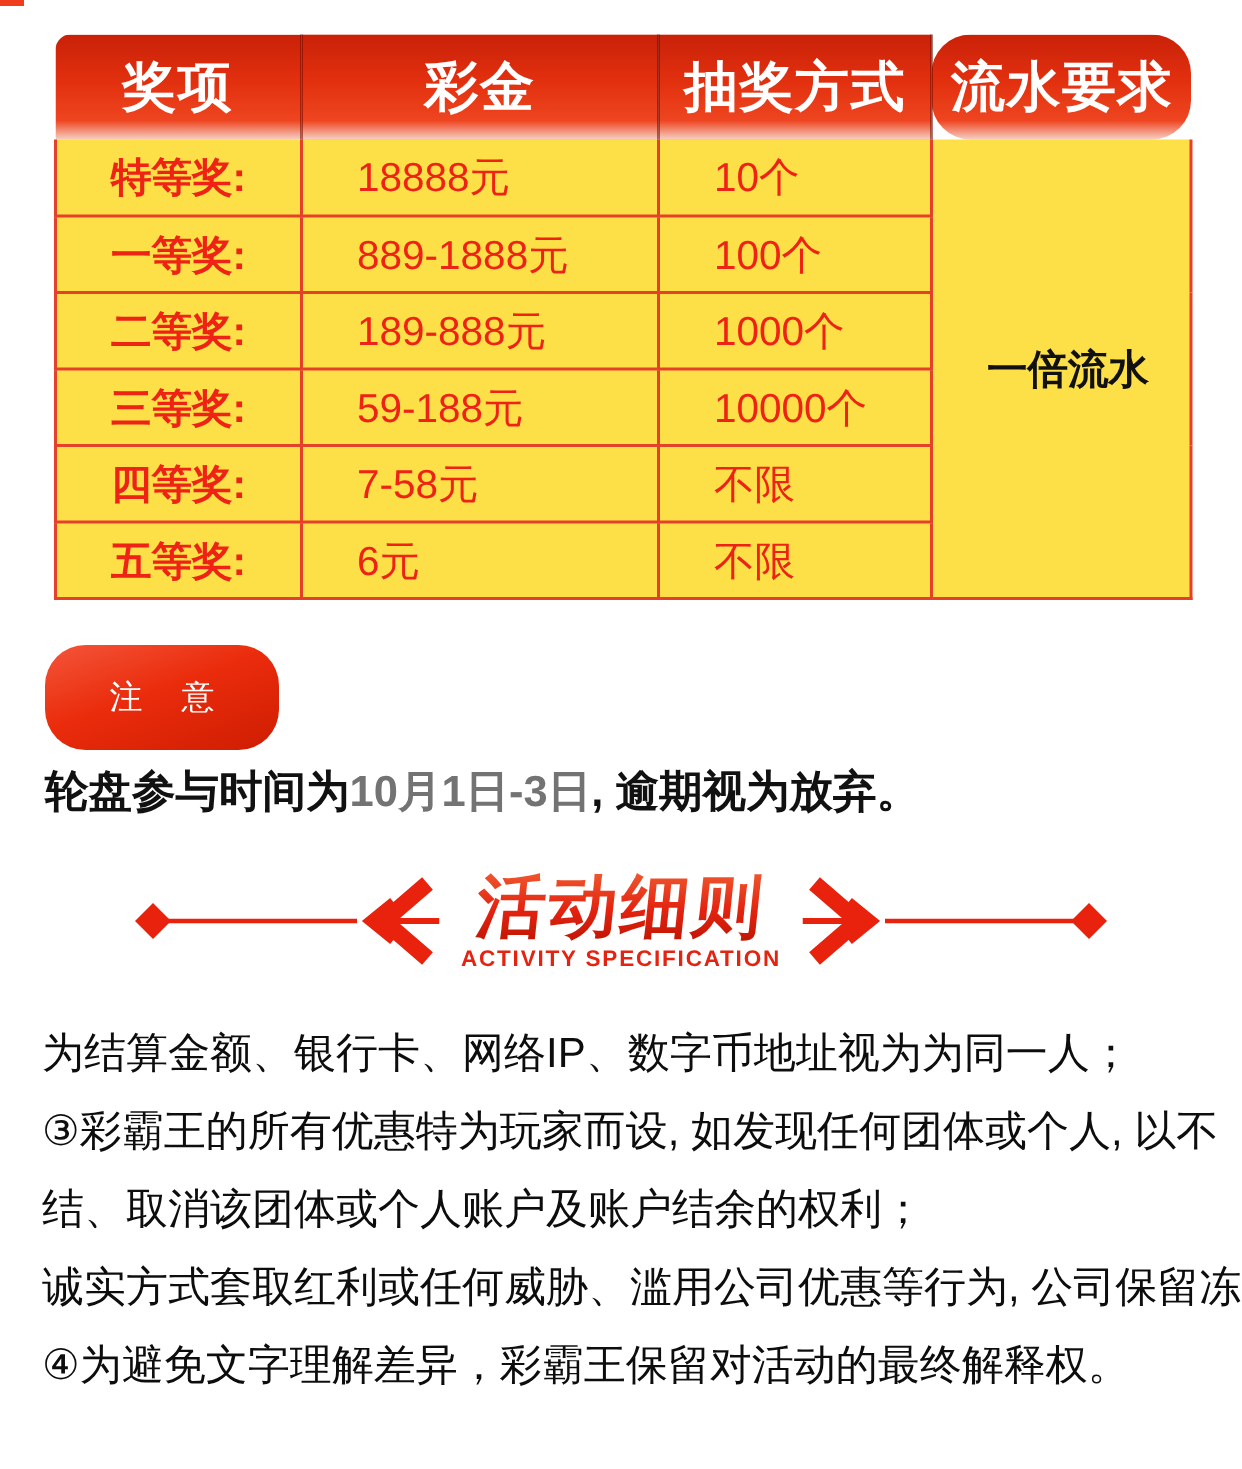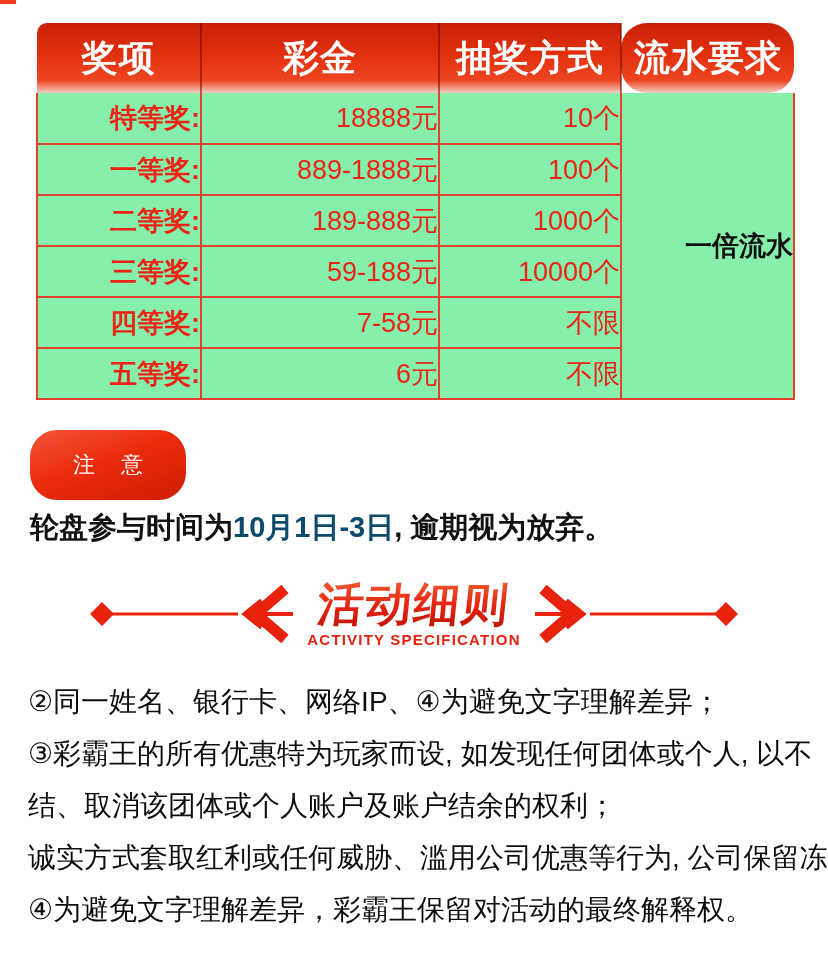--- a/index.html
+++ b/index.html
@@ -25,41 +25,41 @@
     height: 70px;
     background: linear-gradient(180deg, #c92108 0%, #e2300f 45%, #ee4520 82%, #f6cfc3 100%);
     color: #ffffff; font-size: 36px; font-weight: 700; text-align: center;
     vertical-align: middle; letter-spacing: 1px;
   }
   .prize-table thead th + th { border-left: 2px solid rgba(110, 10, 0, 0.55); }
   .prize-table thead th:first-child { border-top-left-radius: 10px; }
   .prize-table thead th:last-child { border-top-right-radius: 10px; border-radius: 26px; }
 
   .prize-table tbody td {
-    height: 51px; background: #86efac; text-align: right; vertical-align: middle;
+    height: 51px; background: #fde047; text-align: left; vertical-align: middle;
     border-right: 2px solid #e5402a; border-bottom: 2px solid #e5402a;
-    font-size: 27px; color: #ee2215;
+    font-size: 27px; color: #ee2215; padding-left: 36px;
   }
   .prize-table tbody tr td:first-child { border-left: 2px solid #e5402a; font-weight: 700; }
   .prize-table tbody td.turnover-cell { color: #111111; font-weight: 700; font-size: 27px; }
 
   
   .notice-badge {
     position: absolute; left: 30px; top: 430px; width: 156px; height: 70px;
     border-radius: 27px;
     background: linear-gradient(160deg, #f4553a 0%, #ea2c0c 45%, #cf1d02 100%);
     color: #ffffff; font-size: 22px; font-weight: 400; letter-spacing: 10px;
     display: flex; align-items: center; justify-content: center;
     padding-left: 10px; 
   }
   .notice-line {
     position: absolute; left: 30px; top: 508px; width: 780px;
     font-size: 29px; font-weight: 700; color: #111111; white-space: nowrap;
   }
-  .notice-line .hl { color: #0c4a6e; }
+  .notice-line .hl { color: #737373; }
 
   
   .section-header {
     position: absolute; left: 0; top: 580px; width: 828px;
     display: flex; align-items: center; justify-content: center; gap: 14px;
   }
   .decor-svg { display: block; flex: 0 0 auto; }
   .section-title-col { display: flex; flex-direction: column; align-items: center; }
   .section-title {
     font-size: 46px; font-weight: 900; letter-spacing: 2px;
@@ -164,20 +164,20 @@
         <polygon points="2,30 14,18 26,30 14,42" stroke="none"></polygon>
         <rect x="18" y="28.5" width="132" height="3" stroke="none"></rect>
         <polyline points="174,17 158,30 174,43" fill="none" stroke-width="6"></polyline>
         <polyline points="197,5 168,30 197,55" fill="none" stroke-width="11"></polyline>
         <rect x="172" y="28" width="33" height="4" stroke="none"></rect>
       </g>
     </svg>
   </div>
 
   <div class="rules">
-    <div class="rule-line">②同一姓名、银行卡、网络IP、④为避免文字理解差异；</div>
+    <div class="rule-line">为结算金额、银行卡、网络IP、数字币地址视为为同一人；</div>
     <div class="rule-line">③彩霸王的所有优惠特为玩家而设, 如发现任何团体或个人, 以不</div>
     <div class="rule-line">结、取消该团体或个人账户及账户结余的权利；</div>
     <div class="rule-line">诚实方式套取红利或任何威胁、滥用公司优惠等行为, 公司保留冻</div>
     <div class="rule-line">④为避免文字理解差异，彩霸王保留对活动的最终解释权。</div>
   </div>
 
 </div>
 
 </body></html>

